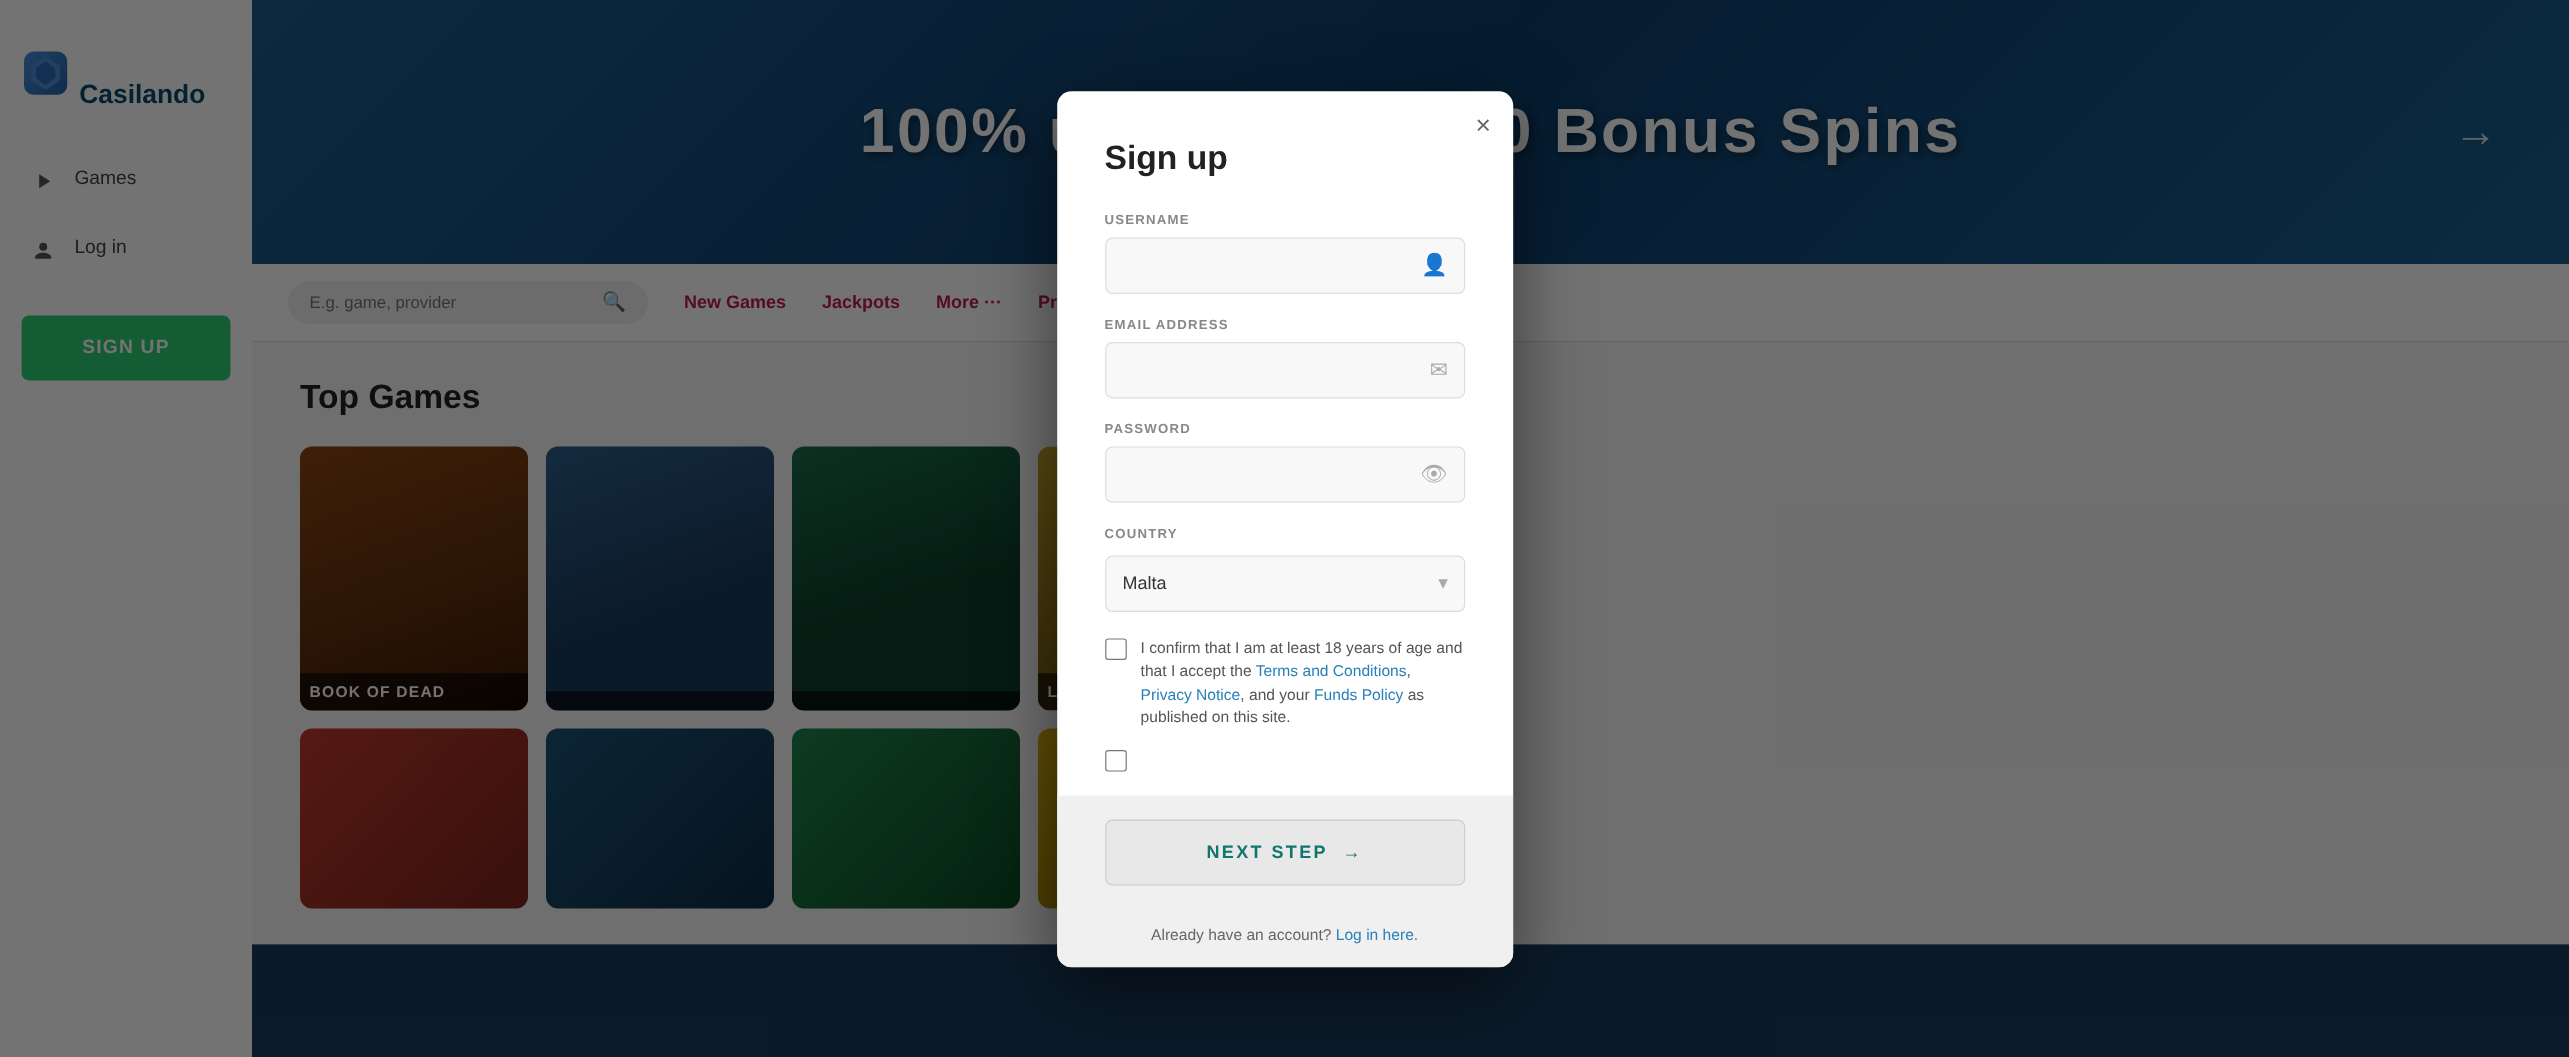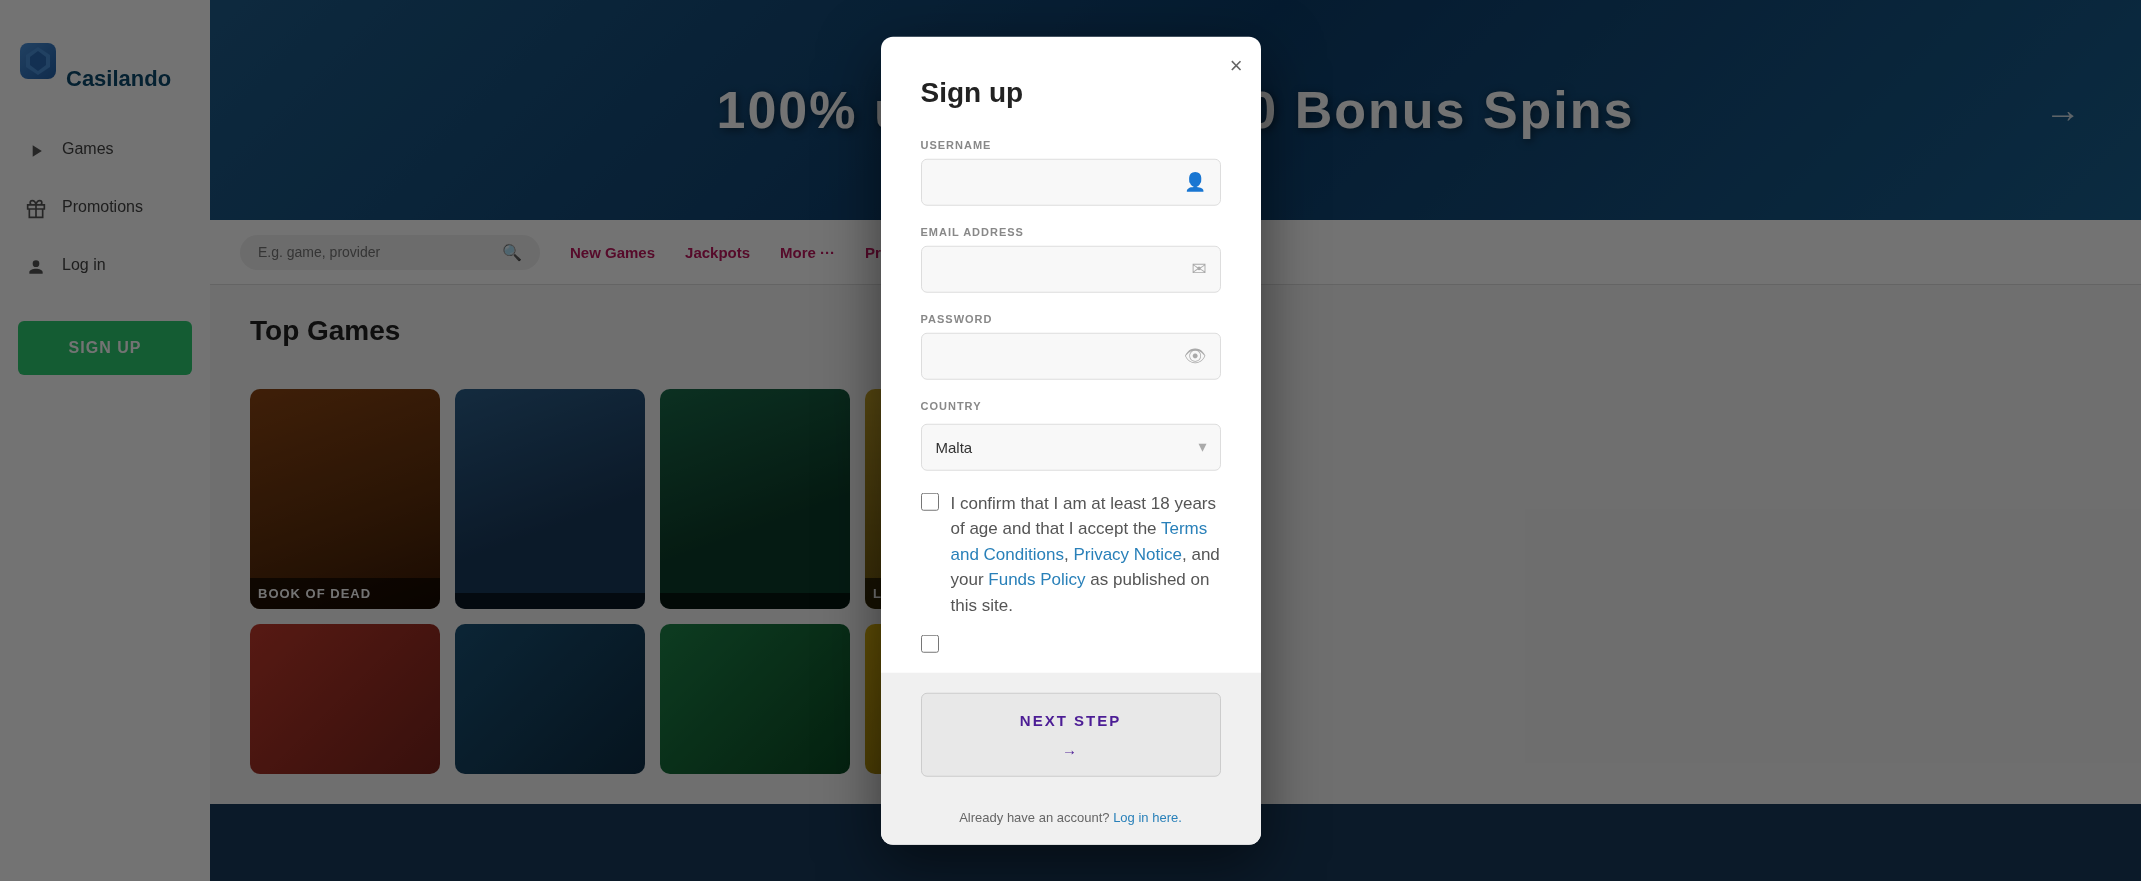--- a/index.html
+++ b/index.html
@@ -153,21 +153,21 @@
     .page-body {
       background: #f5f5f5;
       padding: 30px 40px;
       min-height: 500px;
     }
 
     .section-title {
       font-size: 28px;
       font-weight: bold;
       color: #222;
-      margin-bottom: 42px;
+      margin-bottom: 25px;
     }
 
     .game-grid {
       display: flex;
       gap: 15px;
       flex-wrap: wrap;
     }
 
     .game-card {
       width: 190px;
@@ -323,21 +323,21 @@
     }
 
     .checkbox-group input[type="checkbox"] {
       width: 18px; height: 18px;
       flex-shrink: 0;
       margin-top: 2px;
       cursor: pointer;
     }
 
     .checkbox-label {
-      font-size: 17px;
+      font-size: 13px;
       color: #555;
       line-height: 1.5;
     }
 
     .checkbox-label a {
       color: #2980b9;
       text-decoration: none;
     }
 
     
@@ -349,28 +349,27 @@
 
     .next-step-btn {
       width: 100%;
       padding: 18px;
       background: #e8e8e8;
       border: 1.5px solid #ccc;
       border-radius: 6px;
       font-size: 15px;
       font-weight: bold;
       letter-spacing: 2px;
-      color: #4c1d95;
+      color: #0f766e;
       cursor: pointer;
       display: flex;
       align-items: center;
       justify-content: center;
       gap: 12px;
       text-transform: uppercase;
-      flex-direction: column;
     }
 
     .already-account {
       text-align: center;
       margin-top: 33px;
       font-size: 13px;
       color: #666;
     }
 
     .already-account a {
@@ -409,28 +408,20 @@
 
   <div class="sidebar-item">
     <div class="sidebar-icon">
       <svg viewBox="0 0 24 24">
           <path d="M8 5v14l11-7z"></path>
         </svg>
     </div>
     <span>Games</span>
   </div>
 
-  <div class="sidebar-item">
-    <div class="sidebar-icon">
-      <svg viewBox="0 0 24 24">
-          <path d="M20 12v10H4V12M22 7H2v5h20V7zM12 22V7M12 7H7.5a2.5 2.5 0 0 1 0-5C11 2 12 7 12 7zM12 7h4.5a2.5 2.5 0 0 0 0-5C13 2 12 7 12 7z" fill="none" stroke="#555" stroke-width="2"></path>
-        </svg>
-    </div>
-    <span>Promotions</span>
-  </div>
 
   <div class="sidebar-item">
     <div class="sidebar-icon">
       <svg viewBox="0 0 24 24">
           <path d="M12 12c2.7 0 4-1.3 4-4s-1.3-4-4-4-4 1.3-4 4 1.3 4 4 4zm0 2c-4 0-8 2-8 4v2h16v-2c0-2-4-4-8-4z"></path>
         </svg>
     </div>
     <span>Log in</span>
   </div>
 

